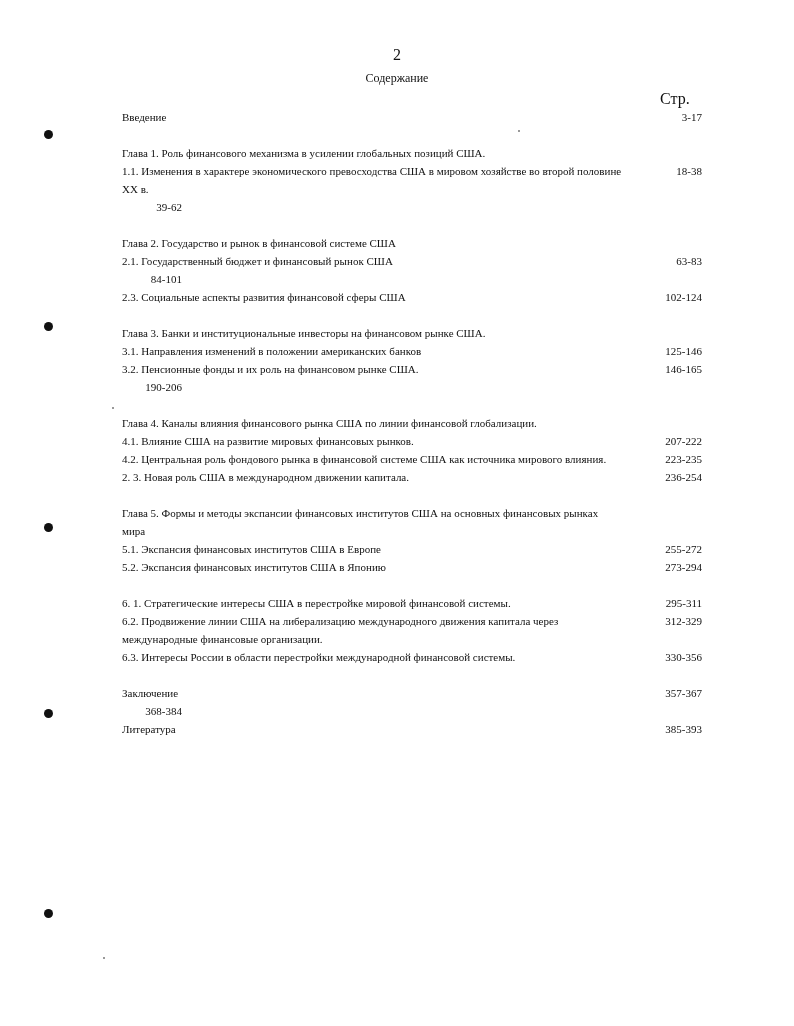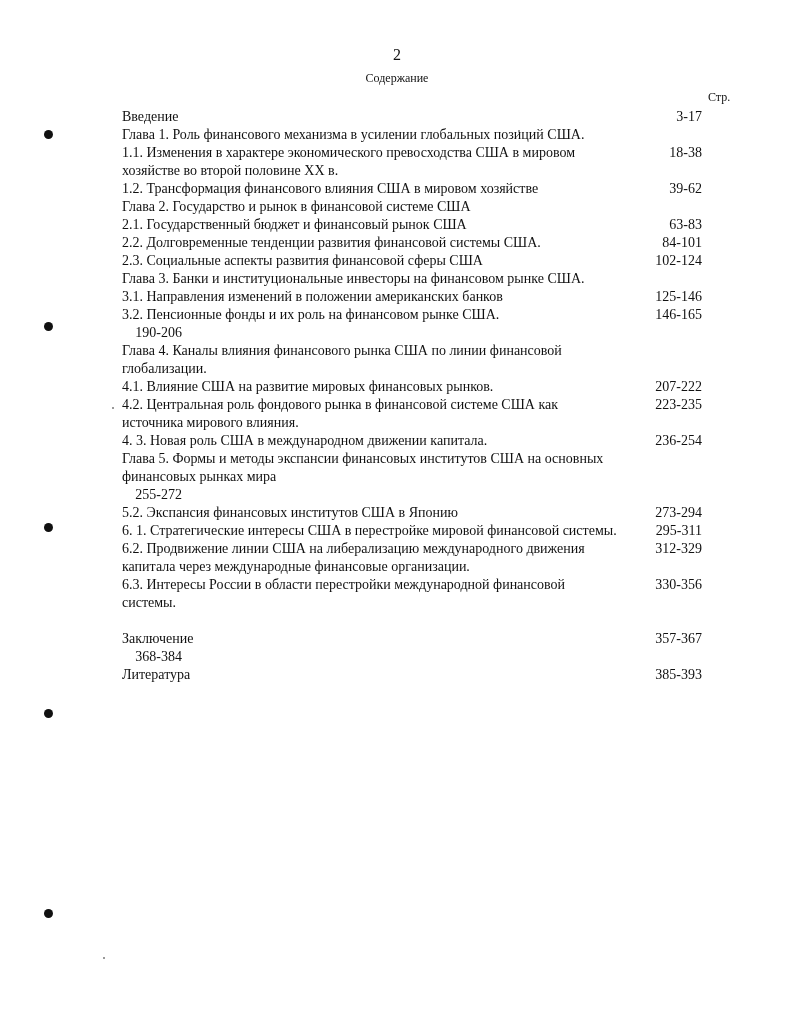--- a/index.html
+++ b/index.html
@@ -2,26 +2,26 @@
 <html><head>
 <meta charset="utf-8">
 <style>
   html, body { margin: 0; padding: 0; }
   body {
     width: 794px; height: 1026px; background: #ffffff; position: relative; overflow: hidden;
     font-family: "Liberation Serif", "DejaVu Serif", serif; color: #111;
   }
   .page-number { position: absolute; top: 46px; left: 0; width: 794px; text-align: center; font-size: 16px; }
   .page-title { position: absolute; top: 71px; left: 0; width: 794px; text-align: center; font-size: 12px; }
-  .toc { position: absolute; left: 122px; top: 90px; width: 580px; font-size: 14px; line-height: 18px; }
-  .pages-header { position: absolute; left: 660px; top: 90px; font-size: 12px; margin-left: 48px; }
+  .toc { position: absolute; left: 122px; top: 90px; width: 580px; font-size: 11px; line-height: 18px; }
+  .pages-header { position: absolute; left: 660px; top: 90px; font-size: 16px; }
   .row { display: flex; justify-content: space-between; align-items: flex-start; }
   .row .title { width: 500px; }
   .row .pages { width: 60px; text-align: right; white-space: nowrap; }
-  .chapter { }
+  .chapter { margin-top: 18px; }
   .gap { height: 18px; }
   .hole { position: absolute; width: 9px; height: 9px; border-radius: 50%; background: #111; left: 44px; }
   .speck { position: absolute; width: 2px; height: 2px; background: #777; border-radius: 50%; }
 </style>
 </head>
 <body>
 
 <div class="page-number">2</div>
 <div class="page-title">Содержание</div>
 <div class="pages-header">Стр.</div>
@@ -35,35 +35,33 @@
       <div class="chapter">
         <div class="row">
           <span class="title">Глава 1. Роль финансового механизма в усилении глобальных позиций США.</span>
           <span class="pages"></span>
         </div>
         <div class="row">
           <span class="title">1.1. Изменения в характере экономического превосходства США в мировом хозяйстве во второй половине XX в.</span>
           <span class="pages">18-38</span>
         </div>
         <div class="row">
-          <span class="title">1.2. Трансформация финансового влияния США в мировом хозяйстве</span>
           <span class="pages">39-62</span>
         </div>
       </div>
       <div class="chapter">
         <div class="row">
           <span class="title">Глава 2. Государство и рынок в финансовой системе США</span>
           <span class="pages"></span>
         </div>
         <div class="row">
           <span class="title">2.1. Государственный бюджет и финансовый рынок США</span>
           <span class="pages">63-83</span>
         </div>
         <div class="row">
-          <span class="title">2.2. Долговременные тенденции развития финансовой системы США.</span>
           <span class="pages">84-101</span>
         </div>
         <div class="row">
           <span class="title">2.3. Социальные аспекты развития финансовой сферы США</span>
           <span class="pages">102-124</span>
         </div>
       </div>
       <div class="chapter">
         <div class="row">
           <span class="title">Глава 3. Банки и институциональные инвесторы на финансовом рынке США.</span>
@@ -88,30 +86,31 @@
         </div>
         <div class="row">
           <span class="title">4.1. Влияние США на развитие мировых финансовых рынков.</span>
           <span class="pages">207-222</span>
         </div>
         <div class="row">
           <span class="title">4.2. Центральная роль фондового рынка в финансовой системе США как источника мирового влияния.</span>
           <span class="pages">223-235</span>
         </div>
         <div class="row">
-          <span class="title">4. 3. Новая роль США в международном движении капитала.</span>
+          <span class="title">2. 3. Новая роль США в международном движении капитала.</span>
           <span class="pages">236-254</span>
         </div>
       </div>
       <div class="chapter">
         <div class="row">
           <span class="title">Глава 5. Формы и методы экспансии финансовых институтов США на основных финансовых рынках мира</span>
           <span class="pages"></span>
         </div>
         <div class="row">
+          <span class="title">5.1. Экспансия финансовых институтов США в Европе</span>
           <span class="pages">255-272</span>
         </div>
         <div class="row">
           <span class="title">5.2. Экспансия финансовых институтов США в Японию</span>
           <span class="pages">273-294</span>
         </div>
       </div>
       <div class="chapter">
         <div class="row">
           <span class="title">6. 1. Стратегические интересы США в перестройке мировой финансовой системы.</span>

